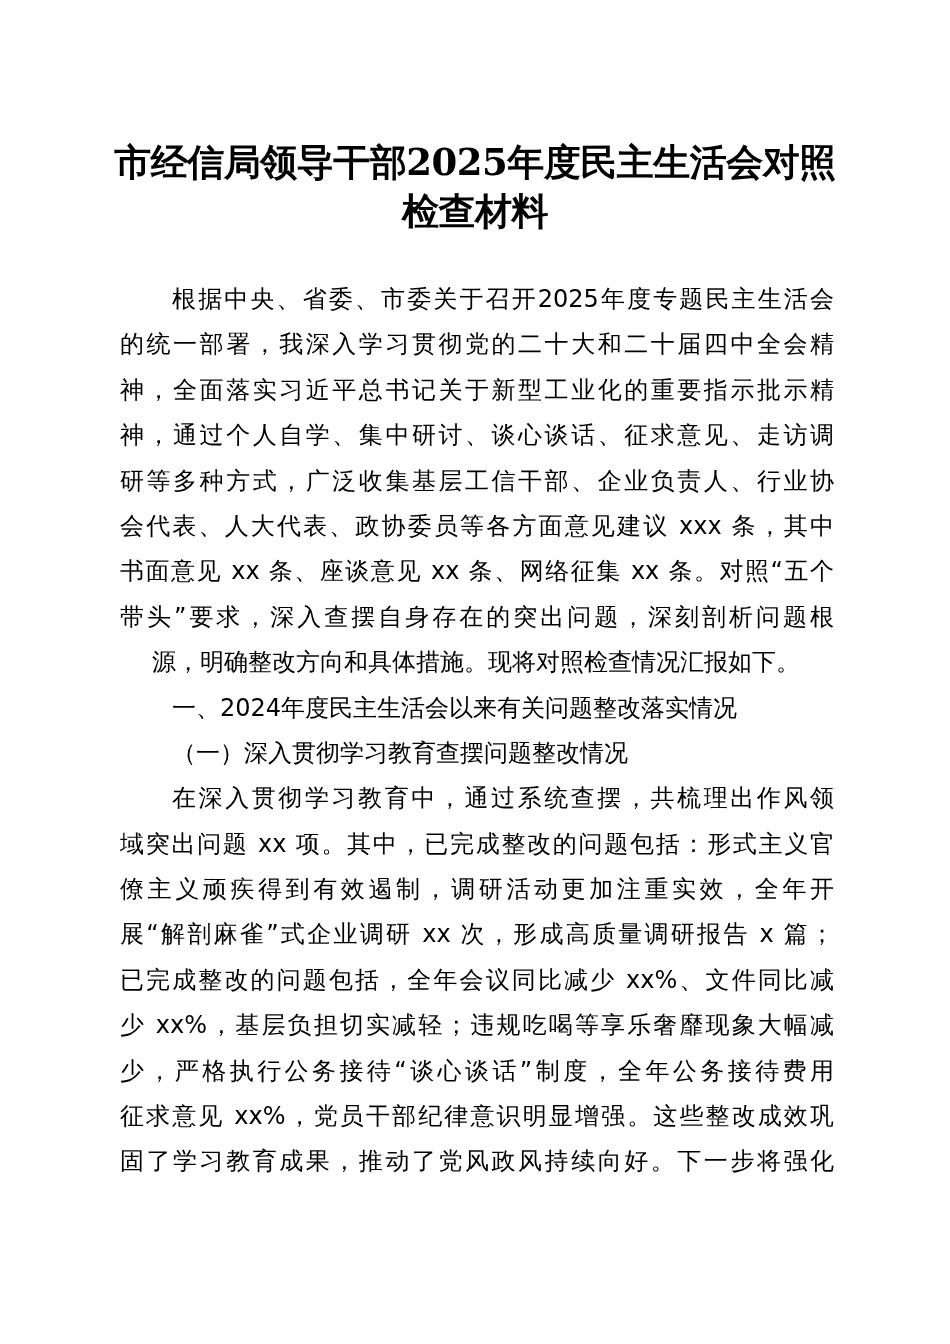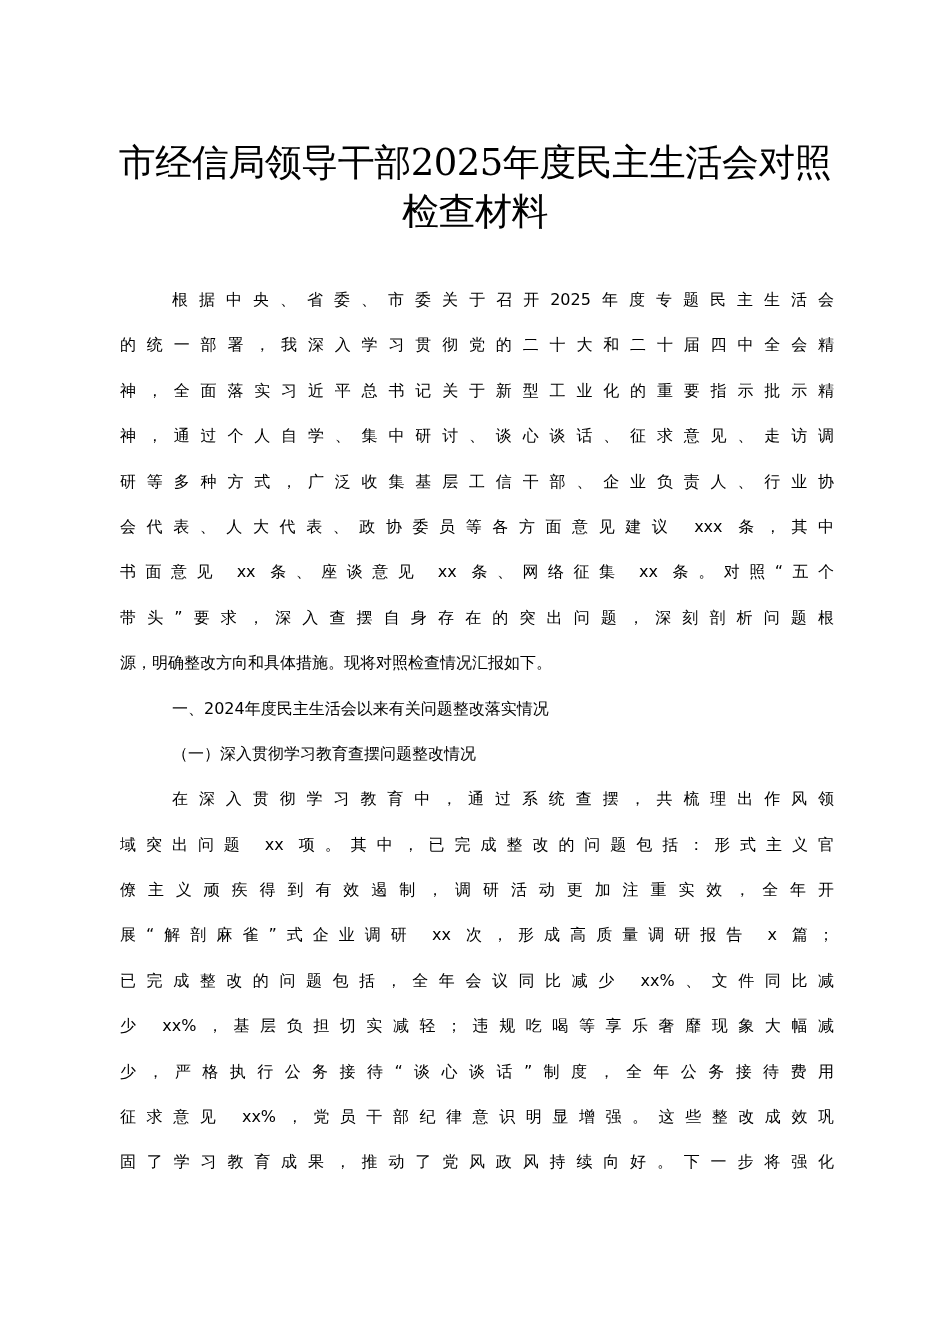--- a/index.html
+++ b/index.html
@@ -1,29 +1,29 @@
 <!DOCTYPE html>
 <html><head>
   <meta charset="utf-8">
   <style>
     html, body { margin: 0; padding: 0; background: #ffffff; }
     body { width: 950px; height: 1344px; overflow: hidden; position: relative; color: #000; }
     .page { position: absolute; left: 0; top: 0; width: 950px; height: 1344px; background: #fff; }
     .title {
       position: absolute; left: 100px; width: 750px; top: 138px;
       text-align: center; font-family: "DejaVu Serif", "Liberation Serif", serif;
-      font-weight: normal; font-size: 37px; line-height: 49px; letter-spacing: -0.5px;
+      font-weight: bold; font-size: 37px; line-height: 49px; letter-spacing: -0.5px;
     }
     .body {
       position: absolute; left: 120px; top: 277px; width: 714px;
       font-family: "DejaVu Sans", "Liberation Sans", sans-serif;
-      font-size: 16px; line-height: 45.4px;
+      font-size: 24px; line-height: 45.4px;
     }
     .line { display: block; white-space: nowrap; text-align: justify; text-align-last: justify; height: 45.4px; }
-    .line.last { text-align-last: left; }
+    .line.last { text-align-last: left; margin-left: 32px; }
     .indent { padding-left: 52px; }
     .h1 { font-weight: normal; text-align-last: left; padding-left: 52px; }
     .h2 { text-align-last: left; padding-left: 52px; }
   </style>
 </head>
 <body>
 
 <div class="page">
   <div class="title">
     <div>市经信局领导干部2025年度民主生活会对照</div>

